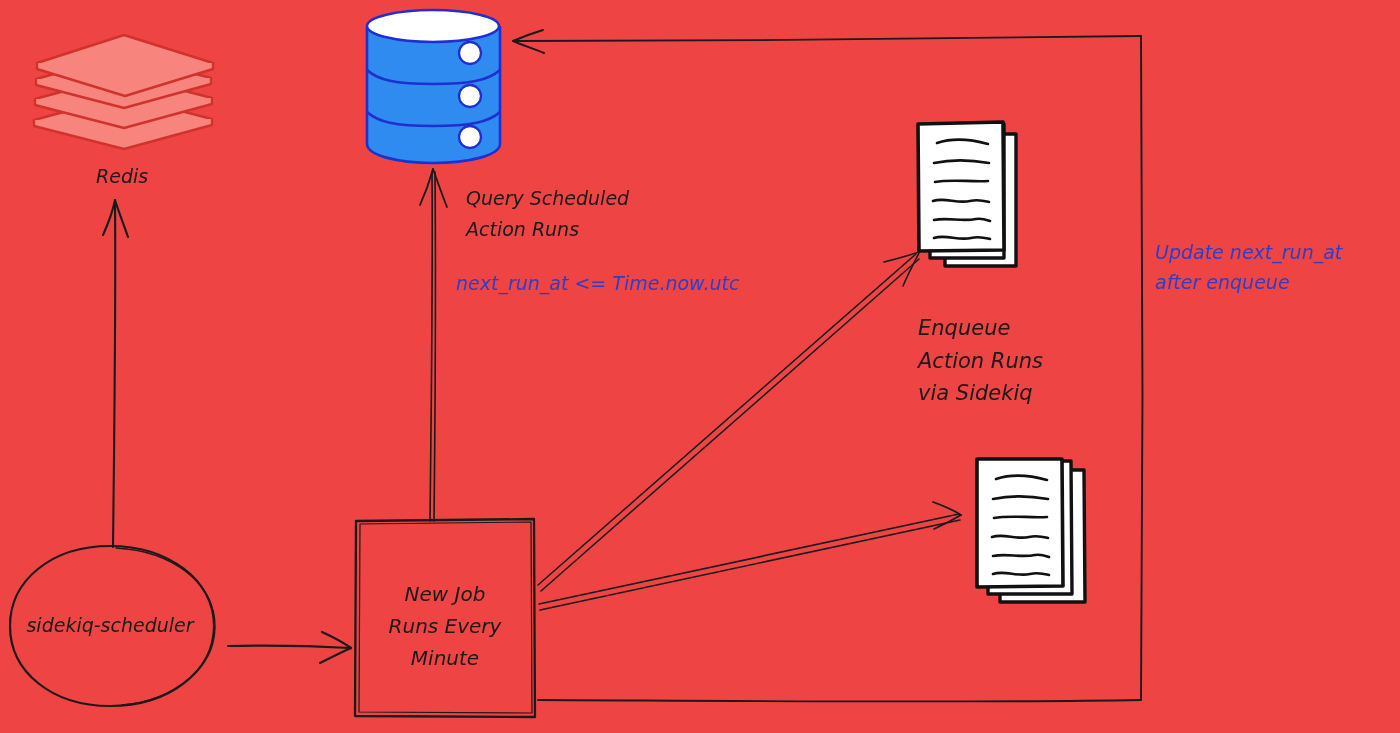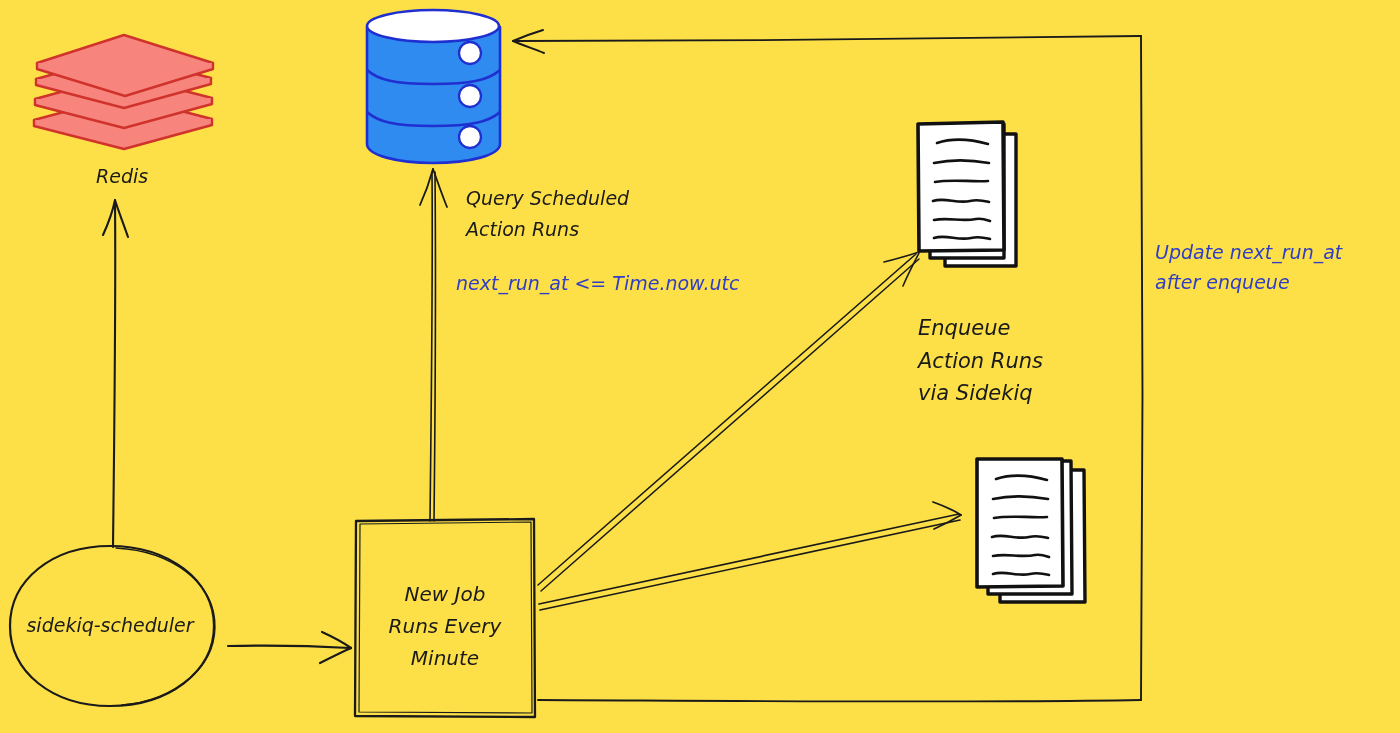--- a/index.html
+++ b/index.html
@@ -7,21 +7,21 @@
     padding: 0;
     background: #ffffff;
   }
   body {
     font-family: "DejaVu Sans", sans-serif;
   }
   #canvas {
     position: relative;
     width: 1400px;
     height: 733px;
-    background: #fde047;
+    background: #ef4444;
     overflow: hidden;
   }
   #diagram-svg {
     position: absolute;
     left: 0;
     top: 0;
     width: 1400px;
     height: 733px;
   }
   .hand-text {

